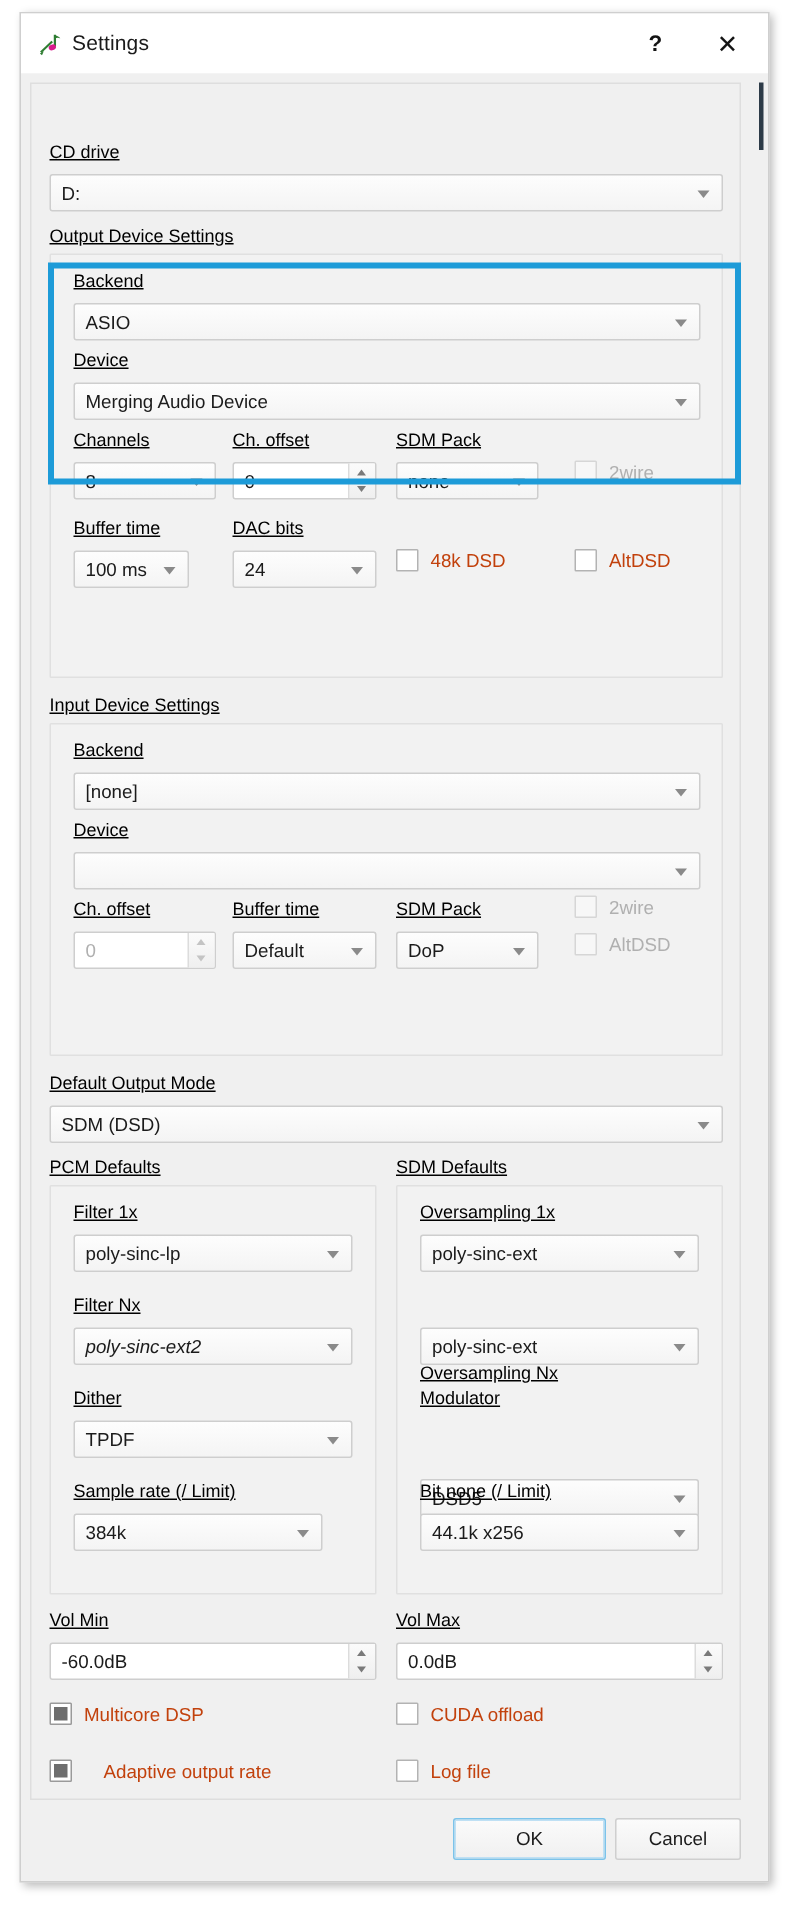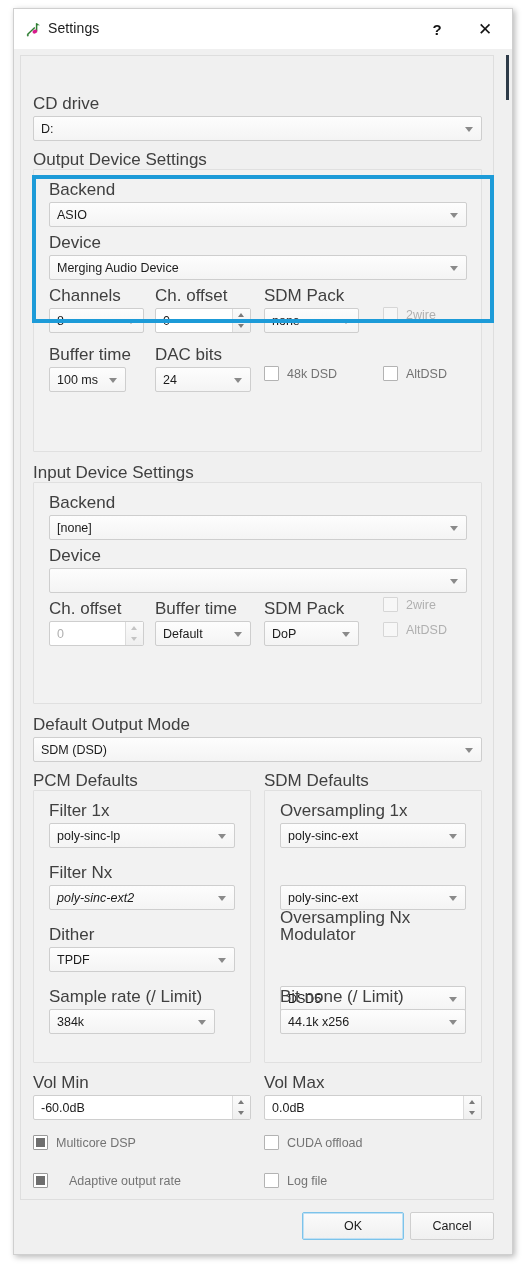--- a/index.html
+++ b/index.html
@@ -94,23 +94,24 @@
     right: 0px;
     top: 0px;
     width: 3px;
     height: 45px;
     background: #2d3b48;
   }
 
   
   .lbl {
     position: absolute;
-    font-size: 17px;
-    color: #404040;
+    font-size: 12px;
+    color: #000000;
     white-space: nowrap;
+    text-decoration: underline;
   }
 
   .groupbox {
     position: absolute;
     border: 1px solid #e0e0e0;
     background: #f2f2f2;
     box-sizing: border-box;
     border-radius: 1px;
   }
 
@@ -221,21 +222,21 @@
   .chk.checked .box::after {
     content: "";
     position: absolute;
     left: 2px; top: 2px;
     width: 9px; height: 9px;
     background: #6e6e6e;
   }
   .chk.disabled .box { border-color: #d6d6d6; background: #f7f7f7; }
   .chk .txt {
     font-size: 12.5px;
-    color: #737373;
+    color: #c2410c;
     margin-left: 8px;
   }
   .chk.disabled .txt { color: #b0b0b0; }
 
   
   .highlight {
     position: absolute;
     border: 4px solid #1d9bd8;
     box-sizing: border-box;
     pointer-events: none;

